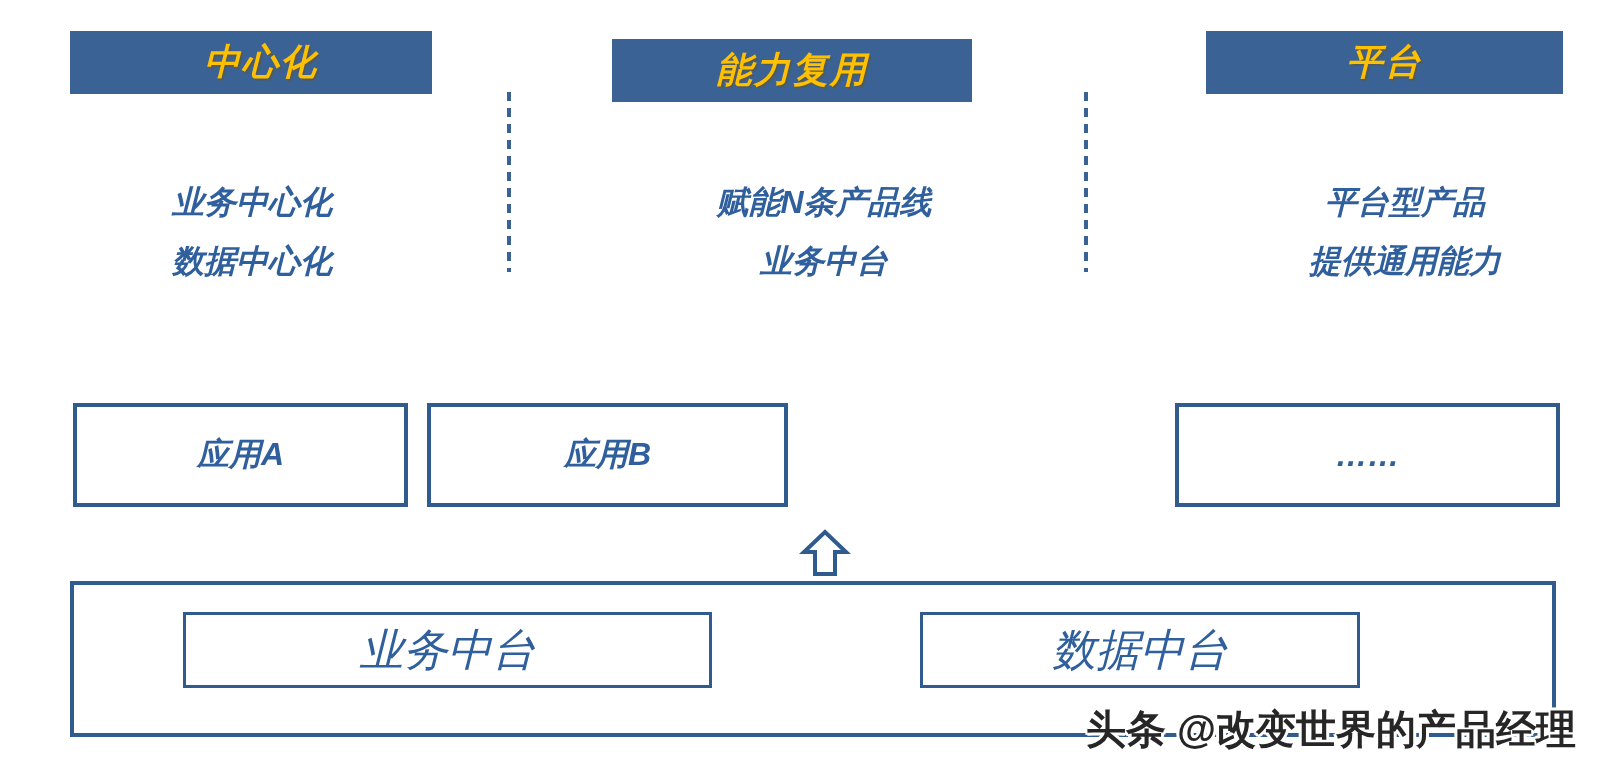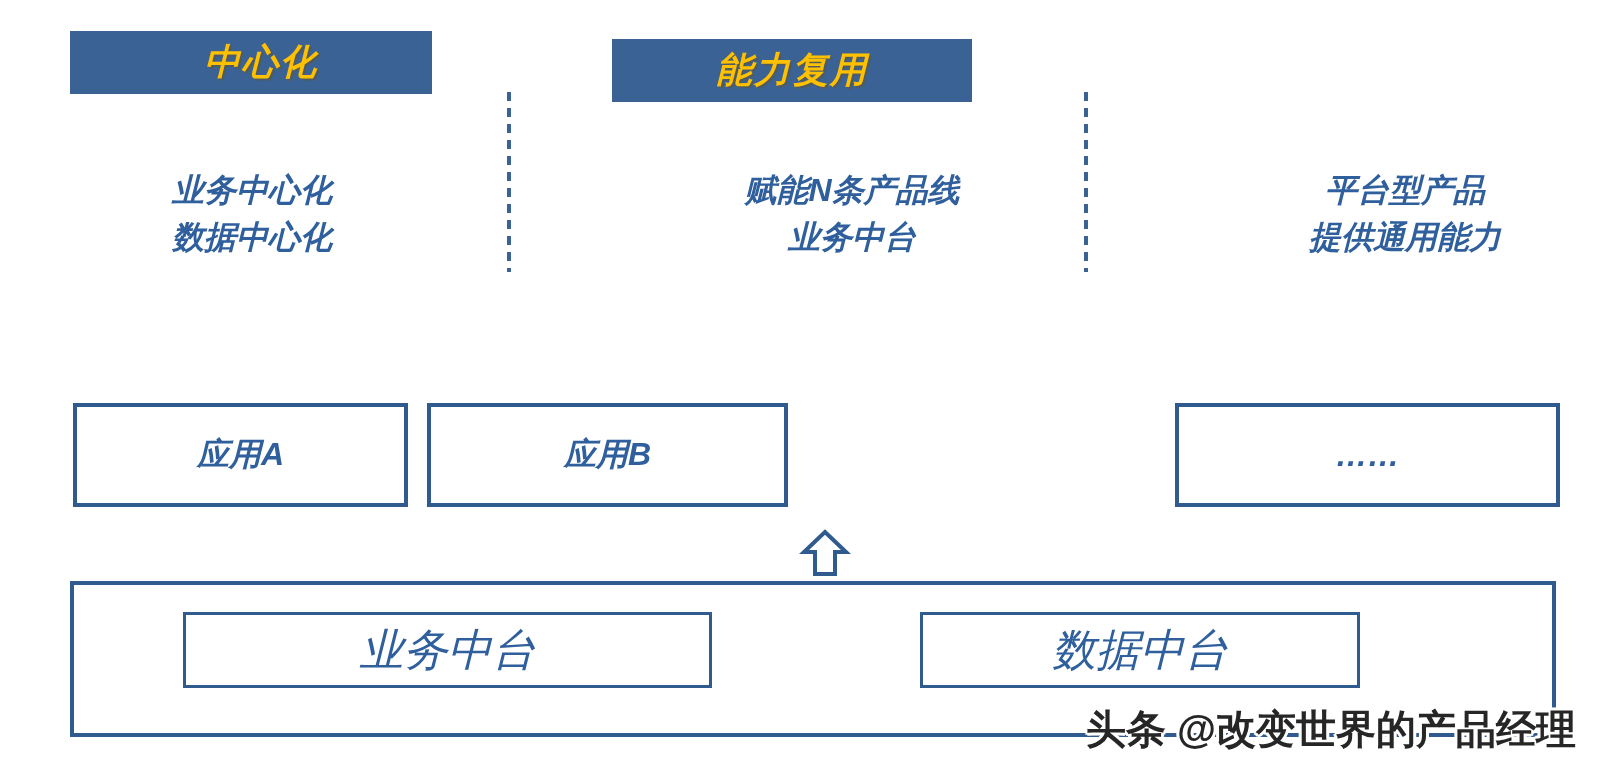--- a/index.html
+++ b/index.html
@@ -27,23 +27,23 @@
       var(--header-bg,#3A6294) 0 9px, transparent 9px 16px);
   }
   #vsep-1{left:507px;}
   #vsep-2{left:1084px;}
   
   .desc{
     position:absolute;top:167px;width:360px;
     text-align:center;color:var(--text-blue,#2F5F9C);
     font-size:32px;font-weight:bold;font-style:italic;
   }
-  .desc .line{margin:0;line-height:47px;}
+  .desc .line{margin:12px;line-height:47px;}
   #desc-1{left:72px;}
-  #desc-2{left:672px;}
+  #desc-2{left:644px;}
   #desc-3{left:1225px;}
   
   .appbox{
     position:absolute;top:403px;height:104px;box-sizing:border-box;
     border:4px solid var(--border-blue,#2F5B8F);background:#ffffff;
     display:flex;align-items:center;justify-content:center;
     color:var(--text-blue,#2F5F9C);
     font-size:32px;font-weight:bold;font-style:italic;
   }
   #app-1{left:73px;width:335px;}
@@ -81,20 +81,23 @@
 <body>
 
 <div class="canvas">
 
   <div class="hdr" id="hdr-1">
     <span>中心化</span>
   </div>
   <div class="hdr" id="hdr-2">
     <span>能力复用</span>
   </div>
+  <div class="hdr" id="hdr-3">
+    <span>平台</span>
+  </div>
 
   <div class="vsep" id="vsep-1"></div>
   <div class="vsep" id="vsep-2"></div>
 
   <div class="desc" id="desc-1">
     <p class="line">业务中心化</p>
     <p class="line">数据中心化</p>
   </div>
   <div class="desc" id="desc-2">
     <p class="line">赋能N条产品线</p>

